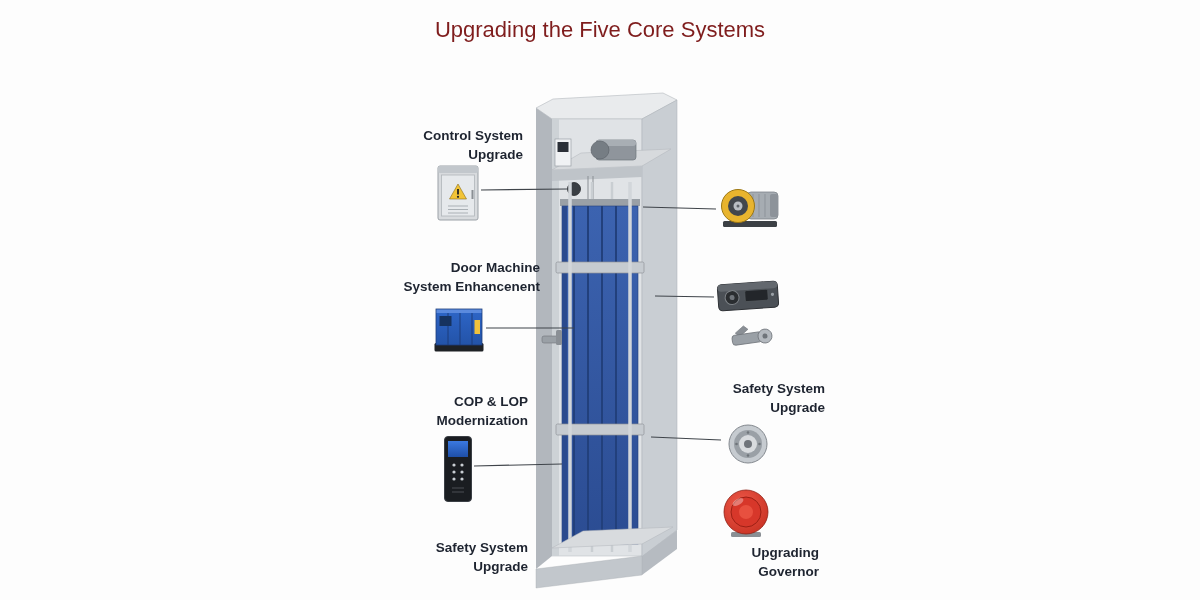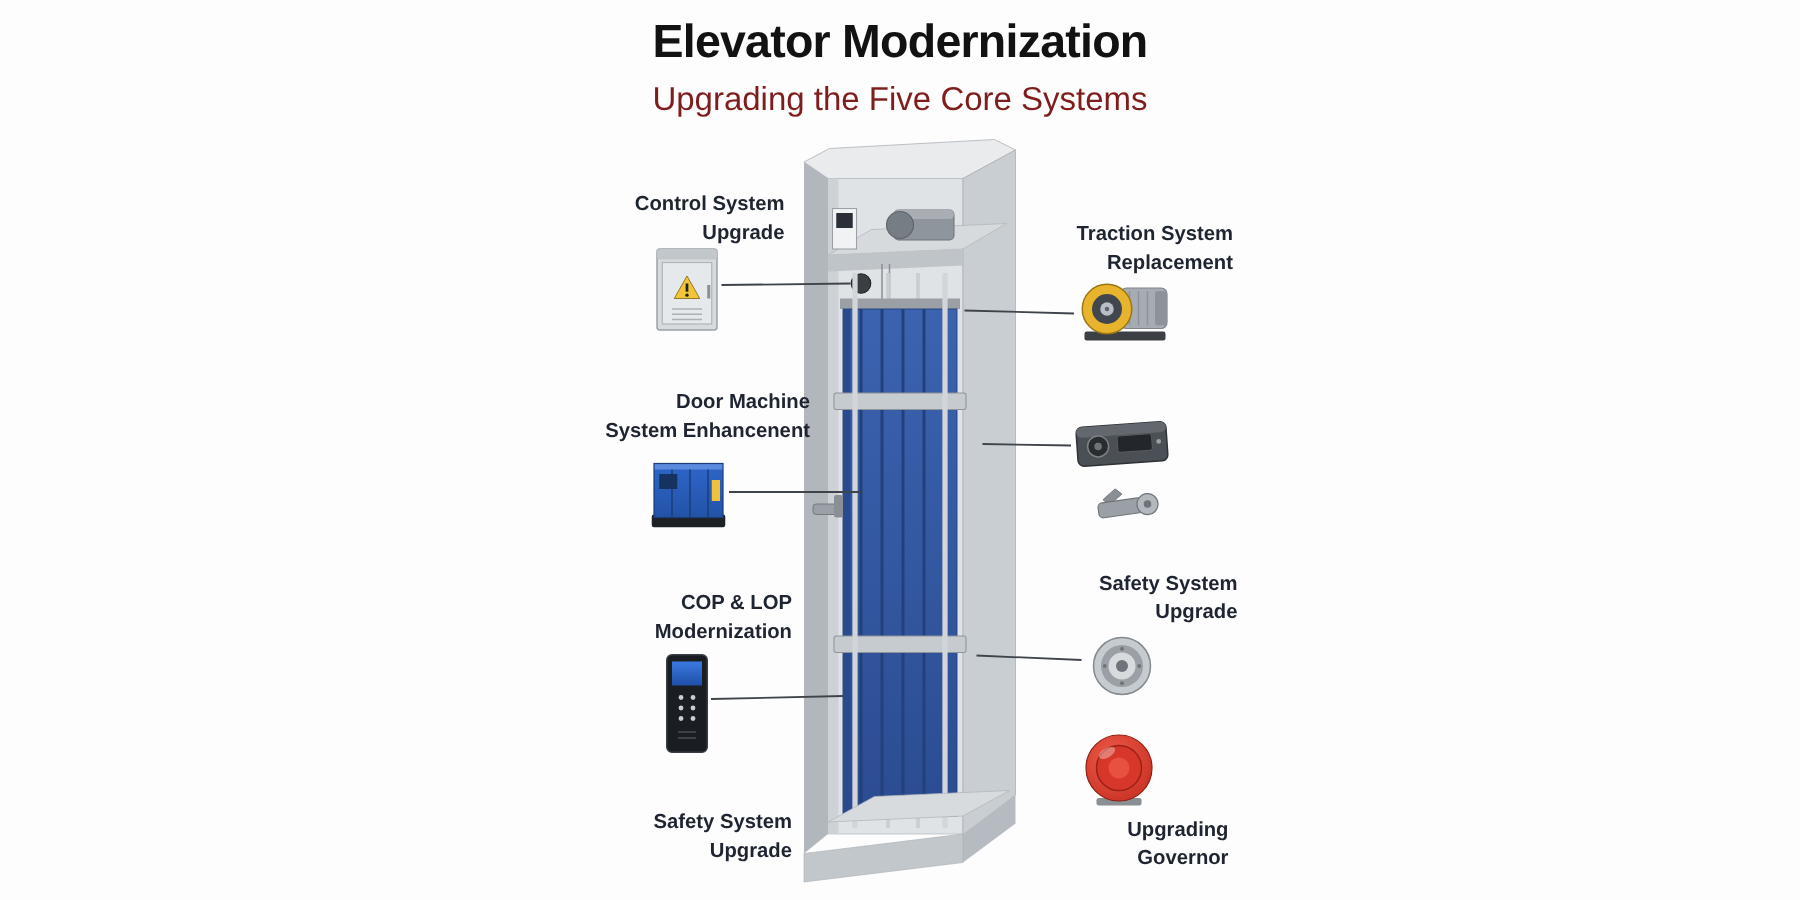--- a/index.html
+++ b/index.html
@@ -47,21 +47,20 @@
     white-space: pre-line;
   }
   .icon { position: absolute; }
 </style>
 </head>
 <body>
 
 <div class="canvas">
 
   <div class="header">
-    <div class="title">Elevator Modernization</div>
     <div class="subtitle">Upgrading the Five Core Systems</div>
   </div>
 
   <svg class="scene" viewBox="0 0 1200 600">
     <defs>
       <linearGradient id="gradBlue" x1="0" y1="0" x2="0" y2="1">
         <stop offset="0" stop-color="#3c63b0"></stop>
         <stop offset="1" stop-color="#2b4c92"></stop>
       </linearGradient>
       <radialGradient id="gradRed" cx="0.4" cy="0.35" r="0.8">
@@ -151,22 +150,20 @@
 
   <div class="label" style="left:370px; top:259px; width:170px">Door Machine
 System Enhancenent</div>
 
   <div class="label" style="left:388px; top:393px; width:140px">COP &amp; LOP
 Modernization</div>
 
   <div class="label" style="left:388px; top:539px; width:140px">Safety System
 Upgrade</div>
 
-  <div class="label" style="left:682px; top:147px; width:140px">Traction System
-Replacement</div>
 
   <div class="label" style="left:685px; top:380px; width:140px">Safety System
 Upgrade</div>
 
   <div class="label" style="left:679px; top:544px; width:140px">Upgrading
 Governor</div>
 
   <div class="icon" style="left:437px; top:164px">
     <svg width="42" height="58" viewBox="0 0 42 58">
       <rect x="1" y="2" width="40" height="54" rx="2" fill="#d8dbde" stroke="#9ba1a7"></rect>

